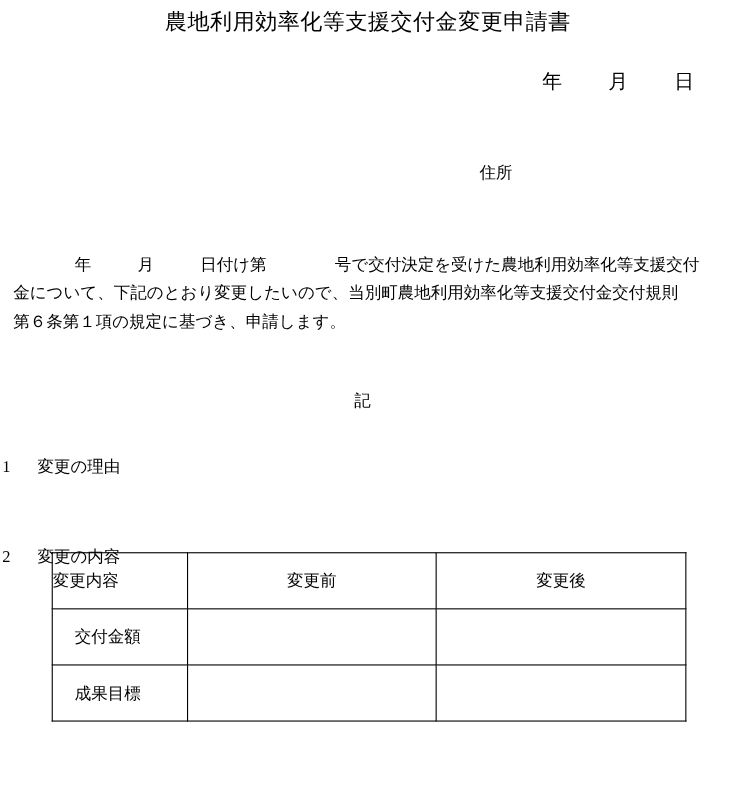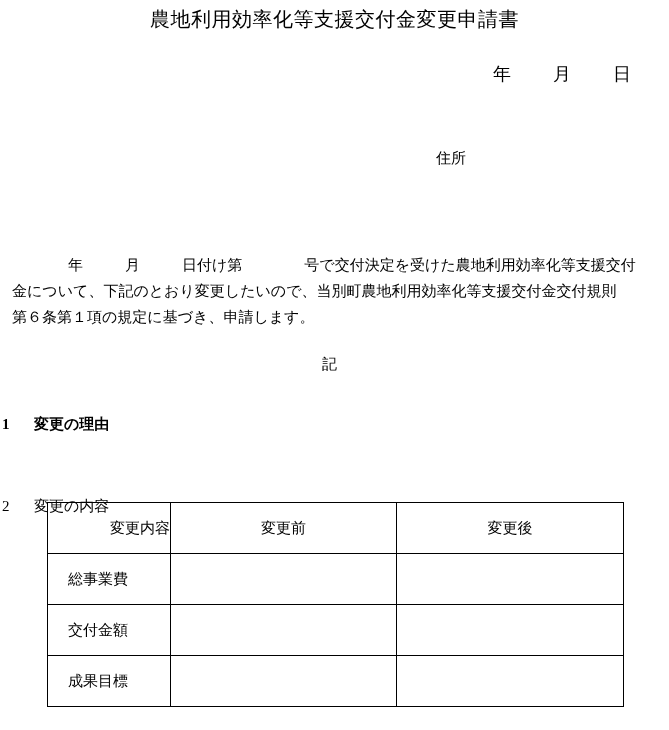--- a/index.html
+++ b/index.html
@@ -74,21 +74,20 @@
     top: 0;
   }
   .body-text {
     position: absolute;
     top: 228px;
     left: 12px;
     width: 648px;
     font-size: 15px;
     line-height: 26px;
     text-align: justify;
-    margin-top: 24px;
   }
   .body-text .indent {
     display: inline-block;
     width: 56px;
   }
   .body-text .sp-m {
     display: inline-block;
     width: 42px;
   }
   .body-text .sp-l {
@@ -103,21 +102,20 @@
     text-align: center;
     padding-right: 10px;
     box-sizing: border-box;
     font-size: 15px;
   }
   .item1 {
     position: absolute;
     top: 415px;
     left: 2px;
     font-size: 15px;
-    font-weight: bold;
   }
   .item2 {
     position: absolute;
     top: 497px;
     left: 2px;
     font-size: 15px;
   }
   .item-num {
     display: inline-block;
     width: 32px;
@@ -137,21 +135,21 @@
     text-align: center;
     vertical-align: middle;
     padding: 0;
   }
   table.change-table td.label {
     width: 122px;
     text-align: left;
     padding-left: 20px;
   }
   table.change-table td.head-label {
-    text-align: right;
+    text-align: left;
     padding-left: 0;
     margin-top: 41px;
   }
   table.change-table col.c2 { width: 226px; }
   table.change-table col.c3 { width: 227px; }
 </style>
 </head>
 <body>
 
 <div class="page">
@@ -191,25 +189,20 @@
       <col class="c2">
       <col class="c3">
     </colgroup>
     <tbody>
       <tr>
         <td class="label head-label">変更内容</td>
         <td>変更前</td>
         <td>変更後</td>
       </tr>
       <tr>
-        <td class="label">総事業費</td>
-        <td></td>
-        <td></td>
-      </tr>
-      <tr>
         <td class="label">交付金額</td>
         <td></td>
         <td></td>
       </tr>
       <tr>
         <td class="label">成果目標</td>
         <td></td>
         <td></td>
       </tr>
     </tbody>

